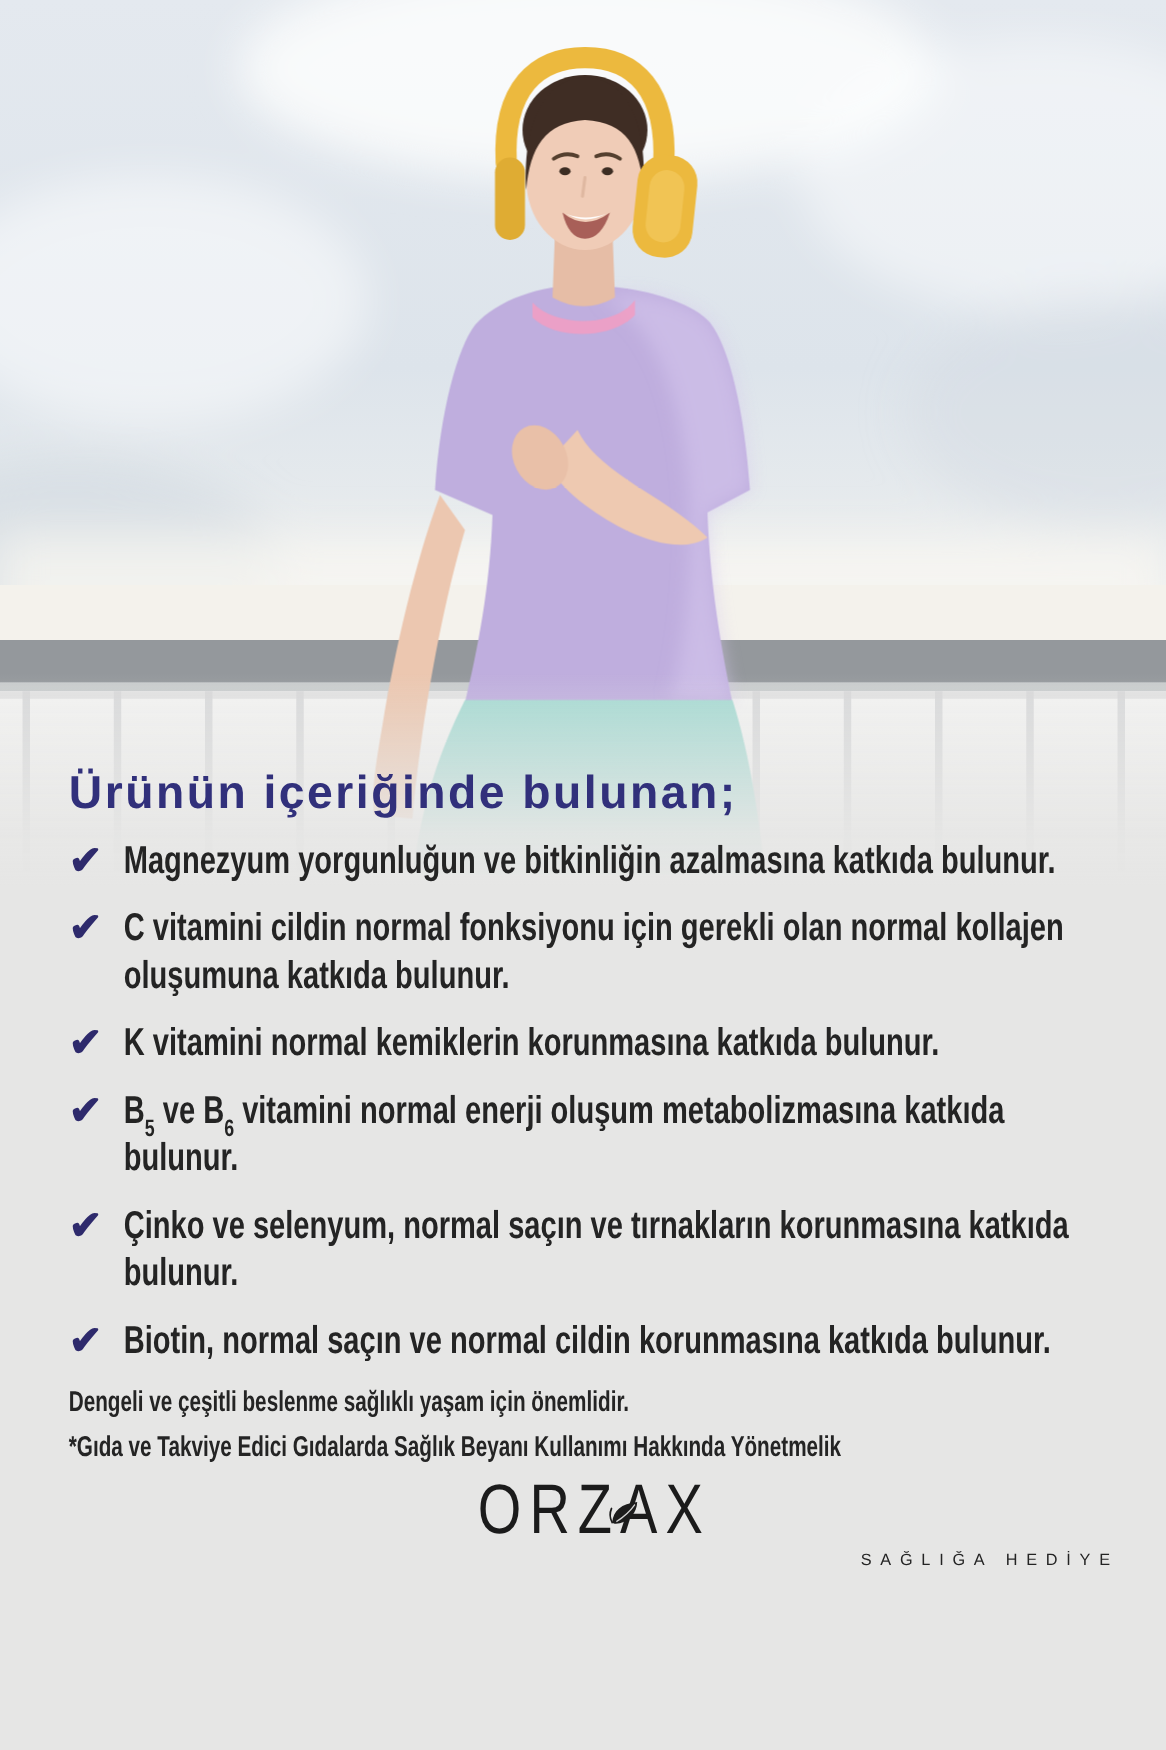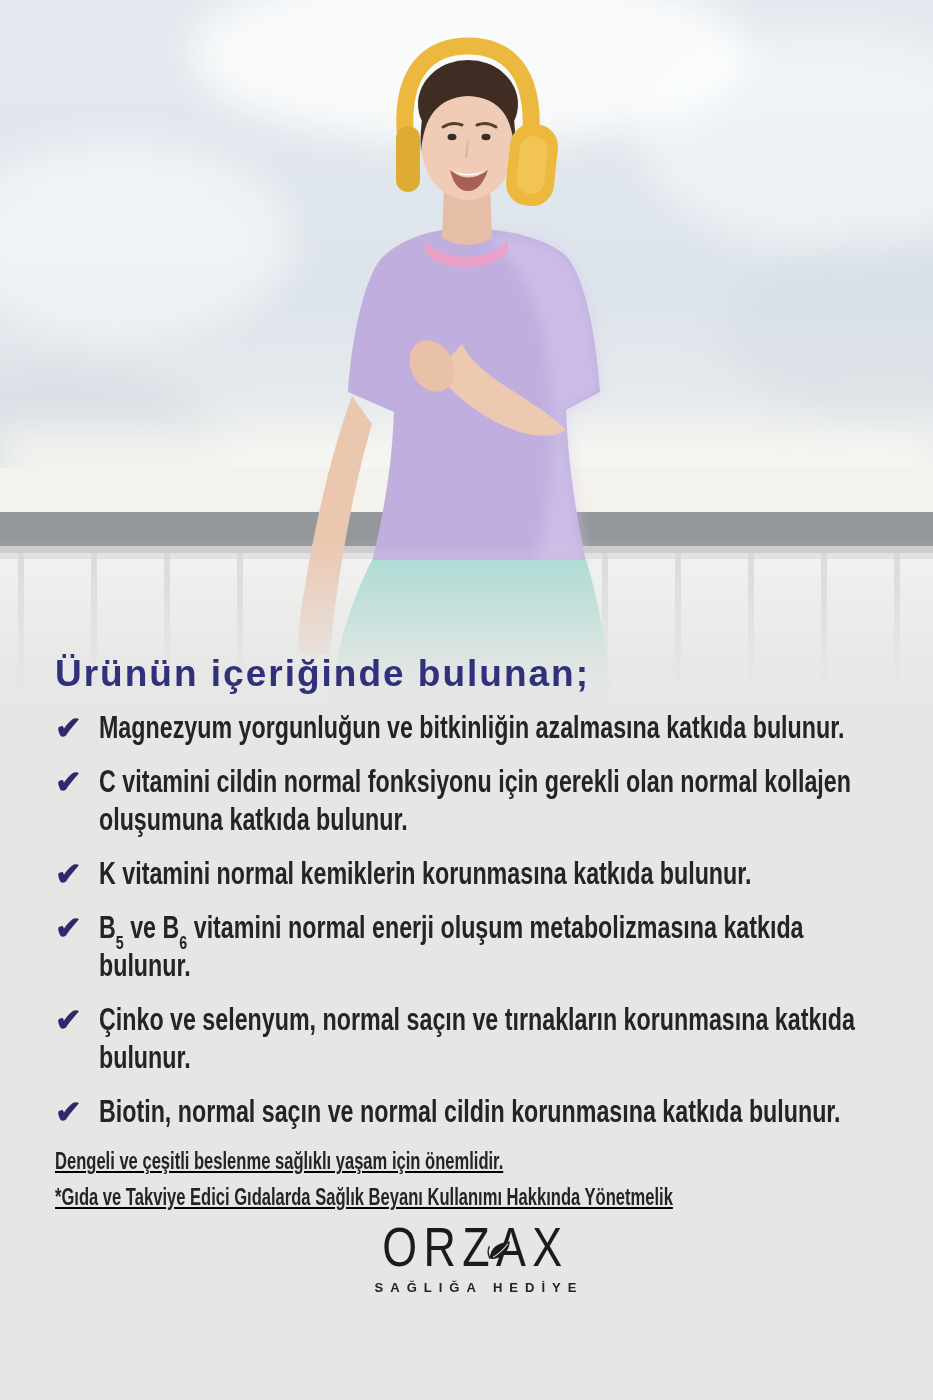--- a/index.html
+++ b/index.html
@@ -12,56 +12,57 @@
   .photo { position:absolute; top:0; left:0; width:933px; height:700px; }
   .photo-fade {
     position:absolute; top:538px; left:0; width:933px; height:170px;
     background:linear-gradient(180deg,
       rgba(230,230,229,0) 0%,
       rgba(230,230,229,0.55) 45%,
       rgba(230,230,229,0.92) 76%,
       #e6e6e5 100%);
   }
   
-  .content { position:absolute; left:55px; top:652px; width:840px; }
+  .content { position:absolute; left:55px; top:612px; width:840px; }
   .heading {
     margin:0 0 13px 0; font-size:37px; font-weight:bold; letter-spacing:2px;
     color:var(--heading-color,#31307b); line-height:44px;
   }
   ul.benefits { list-style:none; margin:0; padding:0; }
   li.benefit { display:flex; align-items:flex-start; margin-bottom:16px; }
   .check {
     flex:0 0 44px; width:44px; font-size:32px; line-height:38px;
     color:var(--check-color,#2e2a6c); font-weight:bold;
   }
   li.benefit p {
     margin:0; flex:0 0 1060px; width:1060px;
     font-size:31px; font-weight:bold; color:var(--body-color,#242424);
     line-height:38px; transform:scaleX(0.75); transform-origin:left top;
   }
   li.benefit p sub { font-size:19px; line-height:0; position:relative; top:4px; }
-  .notes { margin-top:14px;text-decoration:underline; }
+  .notes { margin-top:14px; }
   .notes p {
     margin:0 0 7px 0; width:1000px;
     font-size:23px; font-weight:bold; color:var(--body-color,#242424);
     line-height:29px; transform:scaleX(0.72); transform-origin:left top;
   }
   
   .logo { text-align:center; }
   .logo-wordmark {
     position:relative; display:inline-block;
     font-size:56px; font-weight:300; letter-spacing:8px;
     color:var(--logo-color,#1b1b1b); line-height:56px;
     transform:scaleX(0.8); transform-origin:center top;
   }
   .logo-leaf { position:absolute; left:56%; top:21px; width:34px; height:22px; transform:rotate(-8deg); }
   .logo-tagline {
     margin-top:5px; padding-left:8px;
-    font-size:13px; font-weight:bold; letter-spacing:7px;
+    font-size:13px; font-weight:normal; letter-spacing:7px;
     color:var(--body-color,#242424);
+    text-align:right;
   }
 </style>
 </head>
 <body>
 
 <div class="canvas" style="--bg: #e6e6e5; --heading-color: #31307b; --check-color: #2e2a6c; --body-color: #242424; --logo-color: #1b1b1b;">
 
   <svg class="photo" viewBox="0 0 933 700" aria-hidden="true">
     <defs>
       <linearGradient id="skyG" x1="0" y1="0" x2="0" y2="1">

